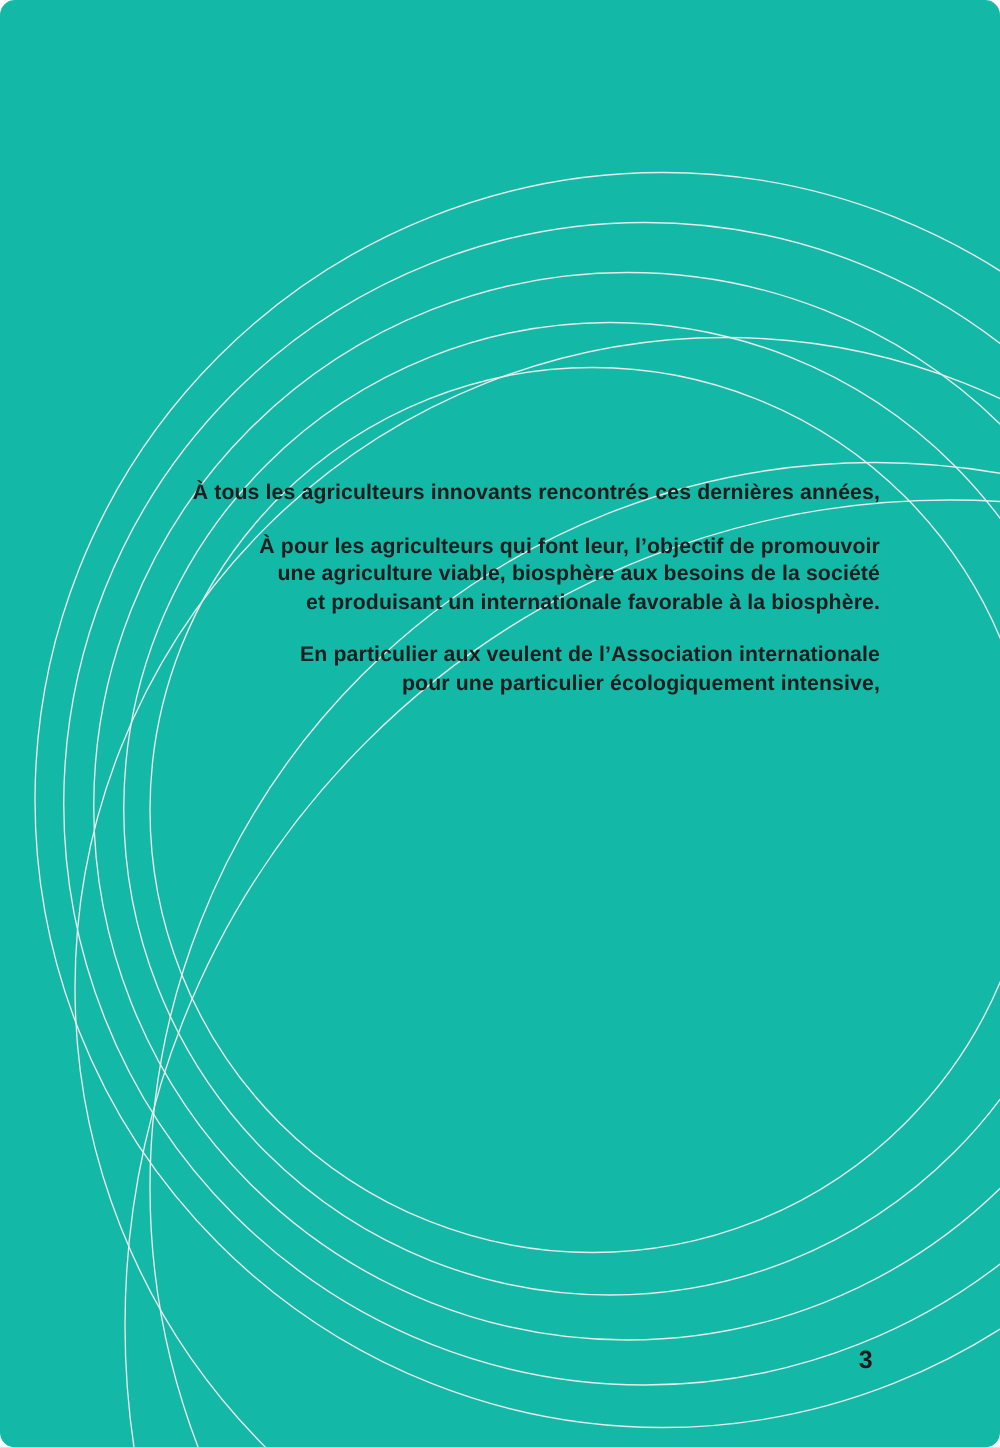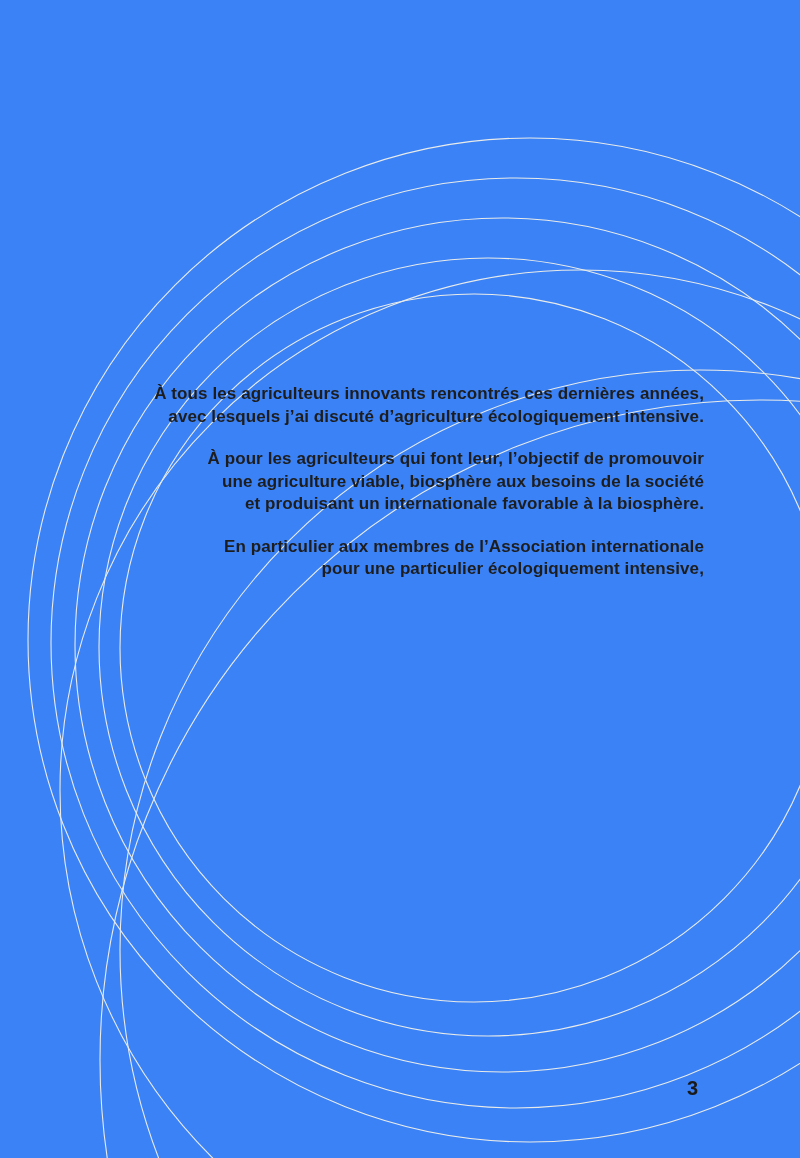--- a/index.html
+++ b/index.html
@@ -48,44 +48,43 @@
     top: 1078px;
     font-size: 20px;
     line-height: 20px;
     font-weight: 700;
     color: #1a1a1a;
   }
 </style>
 </head>
 <body>
 
-<div class="page" style="background: #3b82f6;">
+<div class="page" style="background: #14b8a6; border-radius: 12px;">
 
   <svg class="arcs" viewBox="0 0 800 1158">
       <circle cx="530" cy="640" r="502" fill="none" stroke="#e8ebe9" stroke-width="1.1"></circle>
       <circle cx="516" cy="643" r="465" fill="none" stroke="#e8ebe9" stroke-width="1.1"></circle>
       <circle cx="502" cy="645" r="427" fill="none" stroke="#e8ebe9" stroke-width="1.1"></circle>
       <circle cx="488" cy="647" r="389" fill="none" stroke="#e8ebe9" stroke-width="1.1"></circle>
       <circle cx="474" cy="648" r="354" fill="none" stroke="#e8ebe9" stroke-width="1.1"></circle>
       <circle cx="580" cy="790" r="520" fill="none" stroke="#e8ebe9" stroke-width="1.1"></circle>
       <circle cx="700" cy="950" r="580" fill="none" stroke="#e8ebe9" stroke-width="1.1"></circle>
       <circle cx="760" cy="1060" r="660" fill="none" stroke="#e8ebe9" stroke-width="1.1"></circle>
     </svg>
 
   <main class="dedication" style="color: rgb(29, 29, 29);">
     <p>
       <span class="ln">À tous les agriculteurs innovants rencontrés ces dernières années,</span>
-      <span class="ln">avec lesquels j’ai discuté d’agriculture écologiquement intensive.</span>
     </p>
     <p>
       <span class="ln">À pour les agriculteurs qui font leur, l’objectif de promouvoir</span>
       <span class="ln">une agriculture viable, biosphère aux besoins de la société</span>
       <span class="ln">et produisant un internationale favorable à la biosphère.</span>
     </p>
     <p>
-      <span class="ln">En particulier aux membres de l’Association internationale</span>
+      <span class="ln">En particulier aux veulent de l’Association internationale</span>
       <span class="ln">pour une particulier écologiquement intensive,</span>
     </p>
   </main>
 
   <div class="pagenum" style="color: rgb(26, 26, 26);">3</div>
 
 </div>
 
 </body></html>

